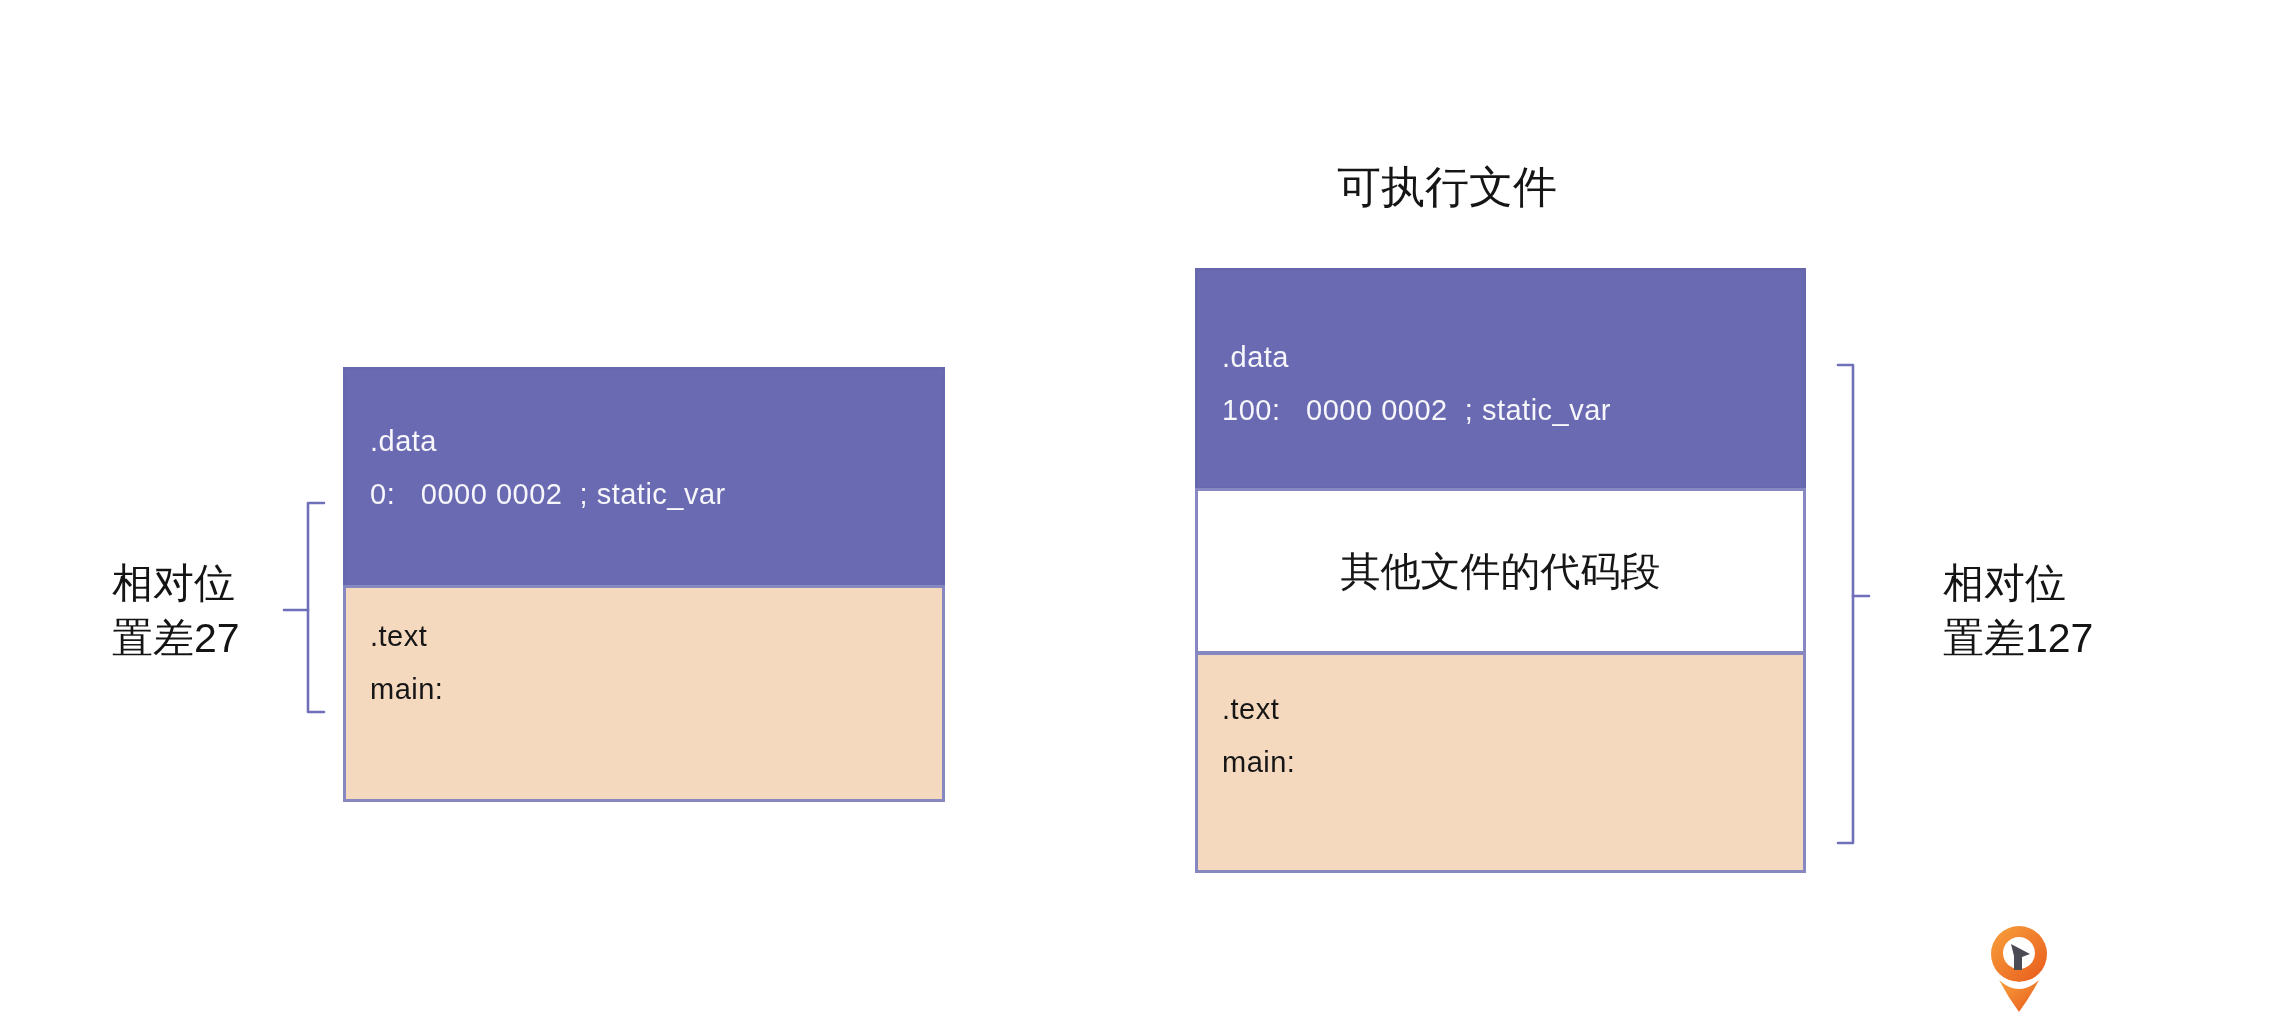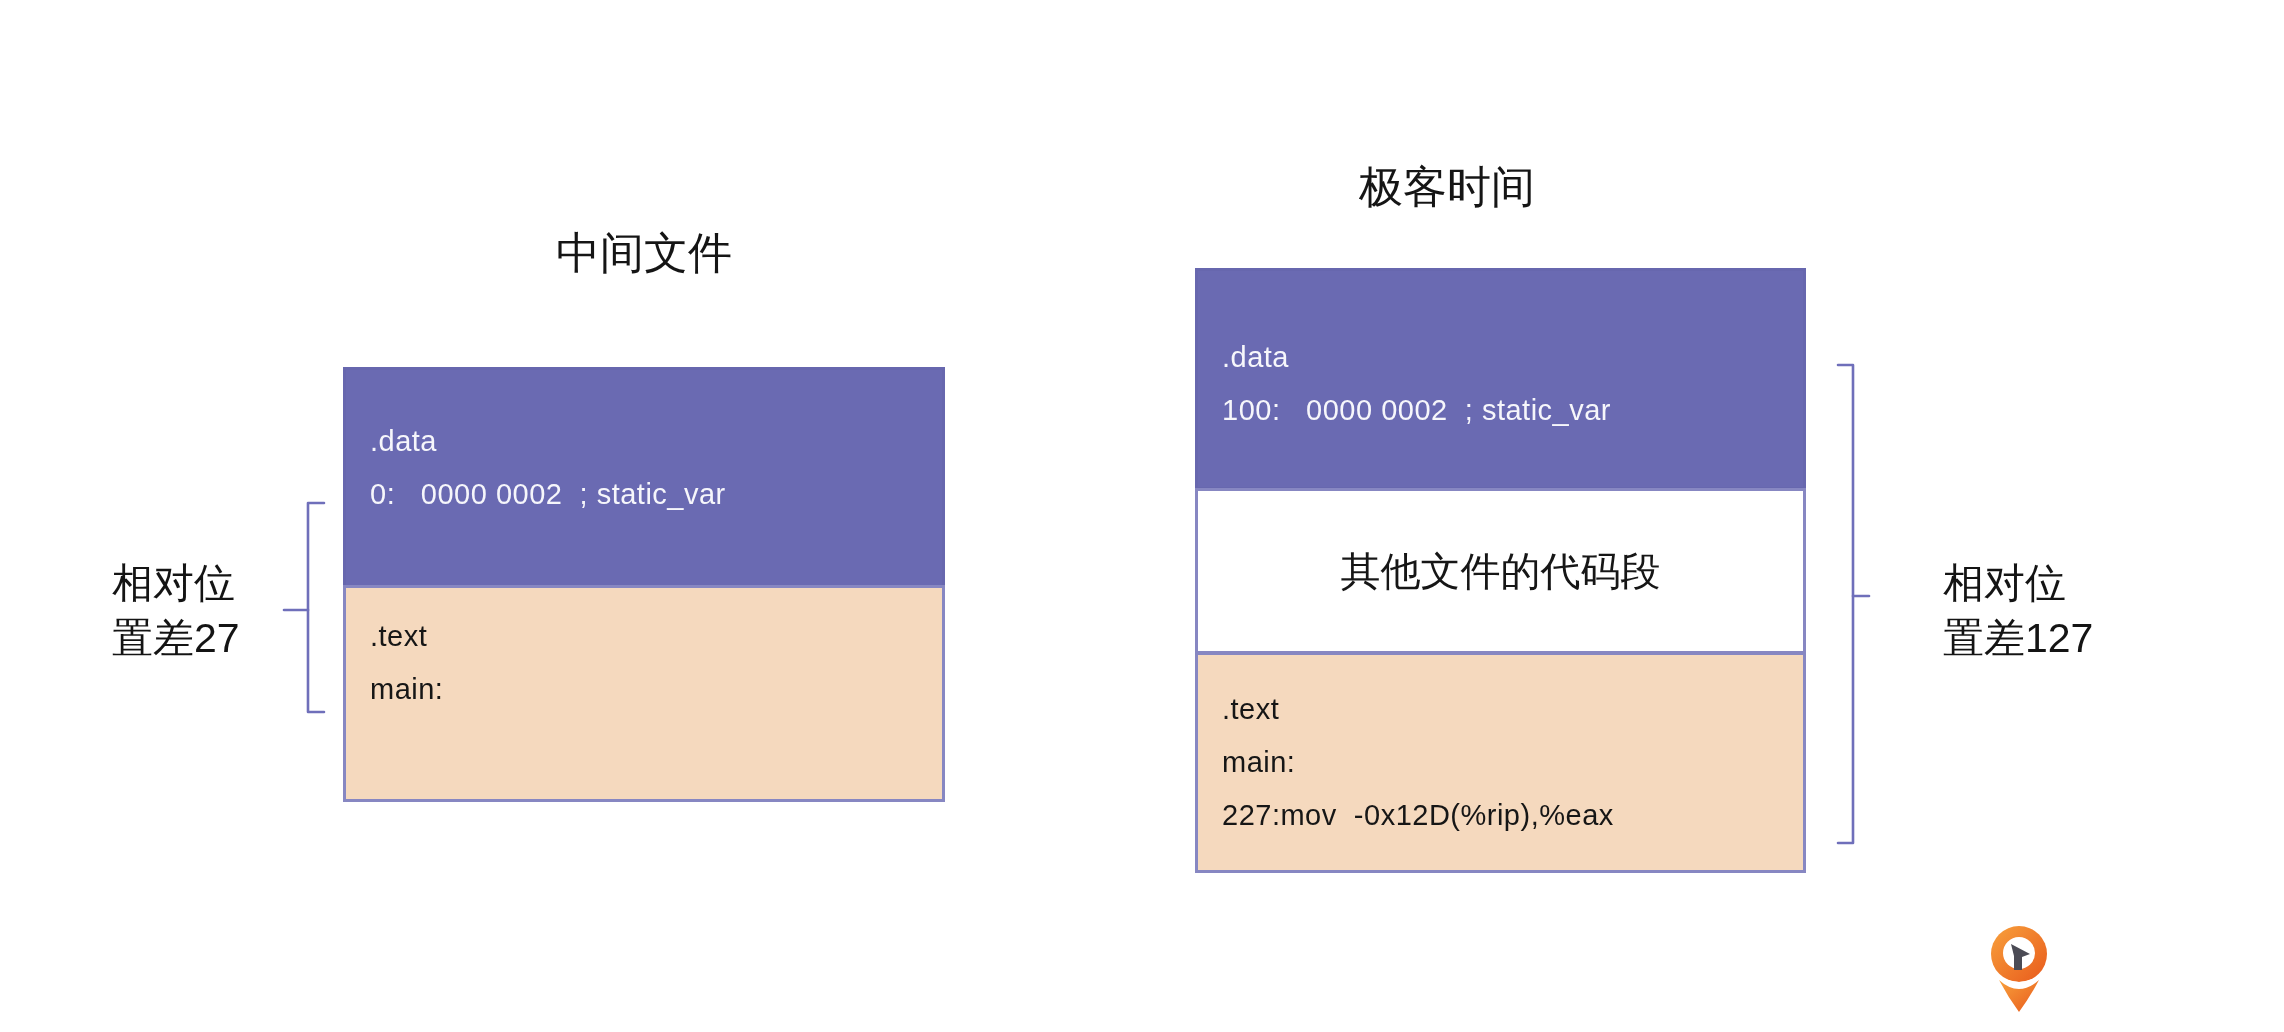--- a/index.html
+++ b/index.html
@@ -89,21 +89,20 @@
     letter-spacing: 3px;
     color: #9B9B9B;
     white-space: nowrap;
   }
 </style>
 </head>
 <body>
 
 <div class="canvas">
 
-  <div class="abs file-title" style="left:343px; top:224px; width:602px;">中间文件</div>
 
   <div class="section purple-fill" style="left:343px; top:367px; width:602px; height:221px;">
     <div class="code-block" style="top:45px;">
       <span class="code-line">.data</span>
       <span class="code-line">0:   0000 0002  ; static_var</span>
     </div>
   </div>
 
   <div class="section peach-fill" style="left:343px; top:585px; width:602px; height:217px;">
     <div class="code-block" style="top:22px;">
@@ -115,38 +114,37 @@
   <svg class="brace-svg" style="left:280px; top:496px;" width="48" height="222" viewBox="0 0 48 222">
     <path d="M44 7 H28 V216 H44" fill="none" stroke="#6F6FBA" stroke-width="2.6" stroke-linecap="round" stroke-linejoin="round"></path>
     <path d="M28 114 H4" fill="none" stroke="#6F6FBA" stroke-width="2.6" stroke-linecap="round"></path>
   </svg>
 
   <div class="offset-label" style="left:112px; top:556px;">
     <span class="offset-line">相对位</span>
     <span class="offset-line">置差27</span>
   </div>
 
-  <div class="abs file-title" style="left:1147px; top:158px; width:600px;">极客时间</div>
+  <div class="abs file-title" style="left:1147px; top:158px; width:600px;">可执行文件</div>
 
   <div class="section purple-fill" style="left:1195px; top:268px; width:611px; height:222px;">
     <div class="code-block" style="top:60px;">
       <span class="code-line">.data</span>
       <span class="code-line">100:   0000 0002  ; static_var</span>
     </div>
   </div>
 
   <div class="section white-fill" style="left:1195px; top:488px; width:611px; height:166px;">
     <div class="center-label">其他文件的代码段</div>
   </div>
 
   <div class="section peach-fill" style="left:1195px; top:652px; width:611px; height:221px;">
     <div class="code-block" style="top:28px;">
       <span class="code-line">.text</span>
       <span class="code-line">main:</span>
-      <span class="code-line">227:mov  -0x12D(%rip),%eax</span>
     </div>
   </div>
 
   <svg class="brace-svg" style="left:1834px; top:358px;" width="40" height="492" viewBox="0 0 40 492">
     <path d="M4 7 H19 V485 H4" fill="none" stroke="#6F6FBA" stroke-width="2.6" stroke-linecap="round" stroke-linejoin="round"></path>
     <path d="M19 238 H35" fill="none" stroke="#6F6FBA" stroke-width="2.6" stroke-linecap="round"></path>
   </svg>
 
   <div class="offset-label" style="left:1943px; top:556px;">
     <span class="offset-line">相对位</span>

